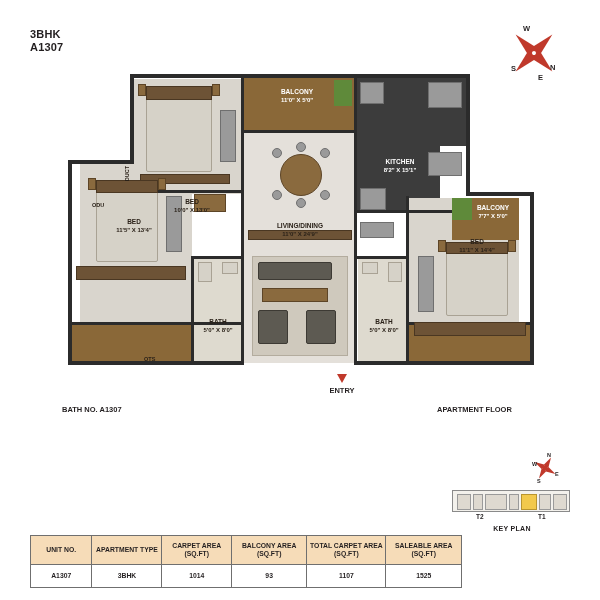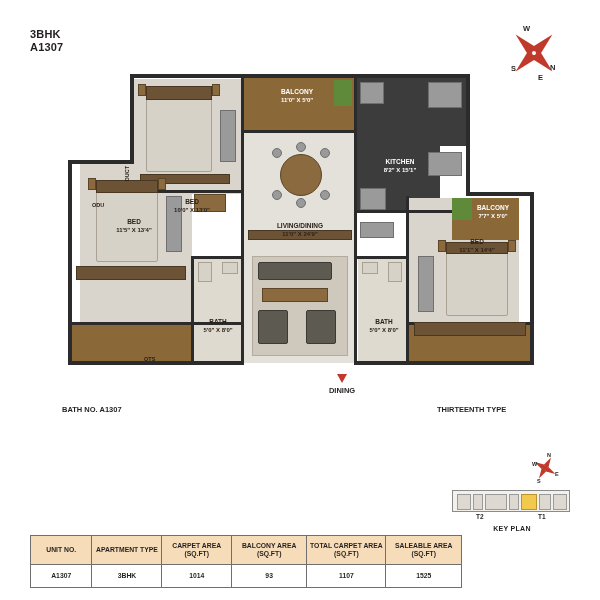--- a/index.html
+++ b/index.html
@@ -239,25 +239,25 @@
     <span>BATH</span>
     <span class="dim">5'0" X 8'0"</span>
   </span>
 
   <span class="chip" style="left:30px;top:132px;">ODU</span>
   <span class="chip" style="left:82px;top:286px;">OTS</span>
   <span class="chip vert" style="left:62px;top:96px;">DUCT</span>
 </div>
 
 <div class="cap" style="left:62px;top:405px;">BATH NO. A1307</div>
-<div class="cap" style="left:437px;top:405px;">THIRTEENTH TYPE</div>
+<div class="cap" style="left:437px;top:405px;">APARTMENT FLOOR</div>
 
 <div id="entry-wrap" class="abs">
   <div id="entry-arrow"></div>
-  <div id="entry-lbl">DINING</div>
+  <div id="entry-lbl">ENTRY</div>
 </div>
 
 <div id="mini-compass" class="abs">
   <svg width="34" height="32" viewBox="0 0 34 32">
     <g transform="translate(17,16) rotate(30)">
       <polygon points="0,-12 2.6,-2.5 0,0 -2.6,-2.5" fill="#c0392b"></polygon>
       <polygon points="0,12 2.6,2.5 0,0 -2.6,2.5" fill="#c0392b"></polygon>
       <polygon points="-12,0 -2.5,-2.6 0,0 -2.5,2.6" fill="#c0392b"></polygon>
       <polygon points="12,0 2.5,-2.6 0,0 2.5,2.6" fill="#c0392b"></polygon>
       <circle cx="0" cy="0" r="2.2" fill="#c0392b"></circle>

